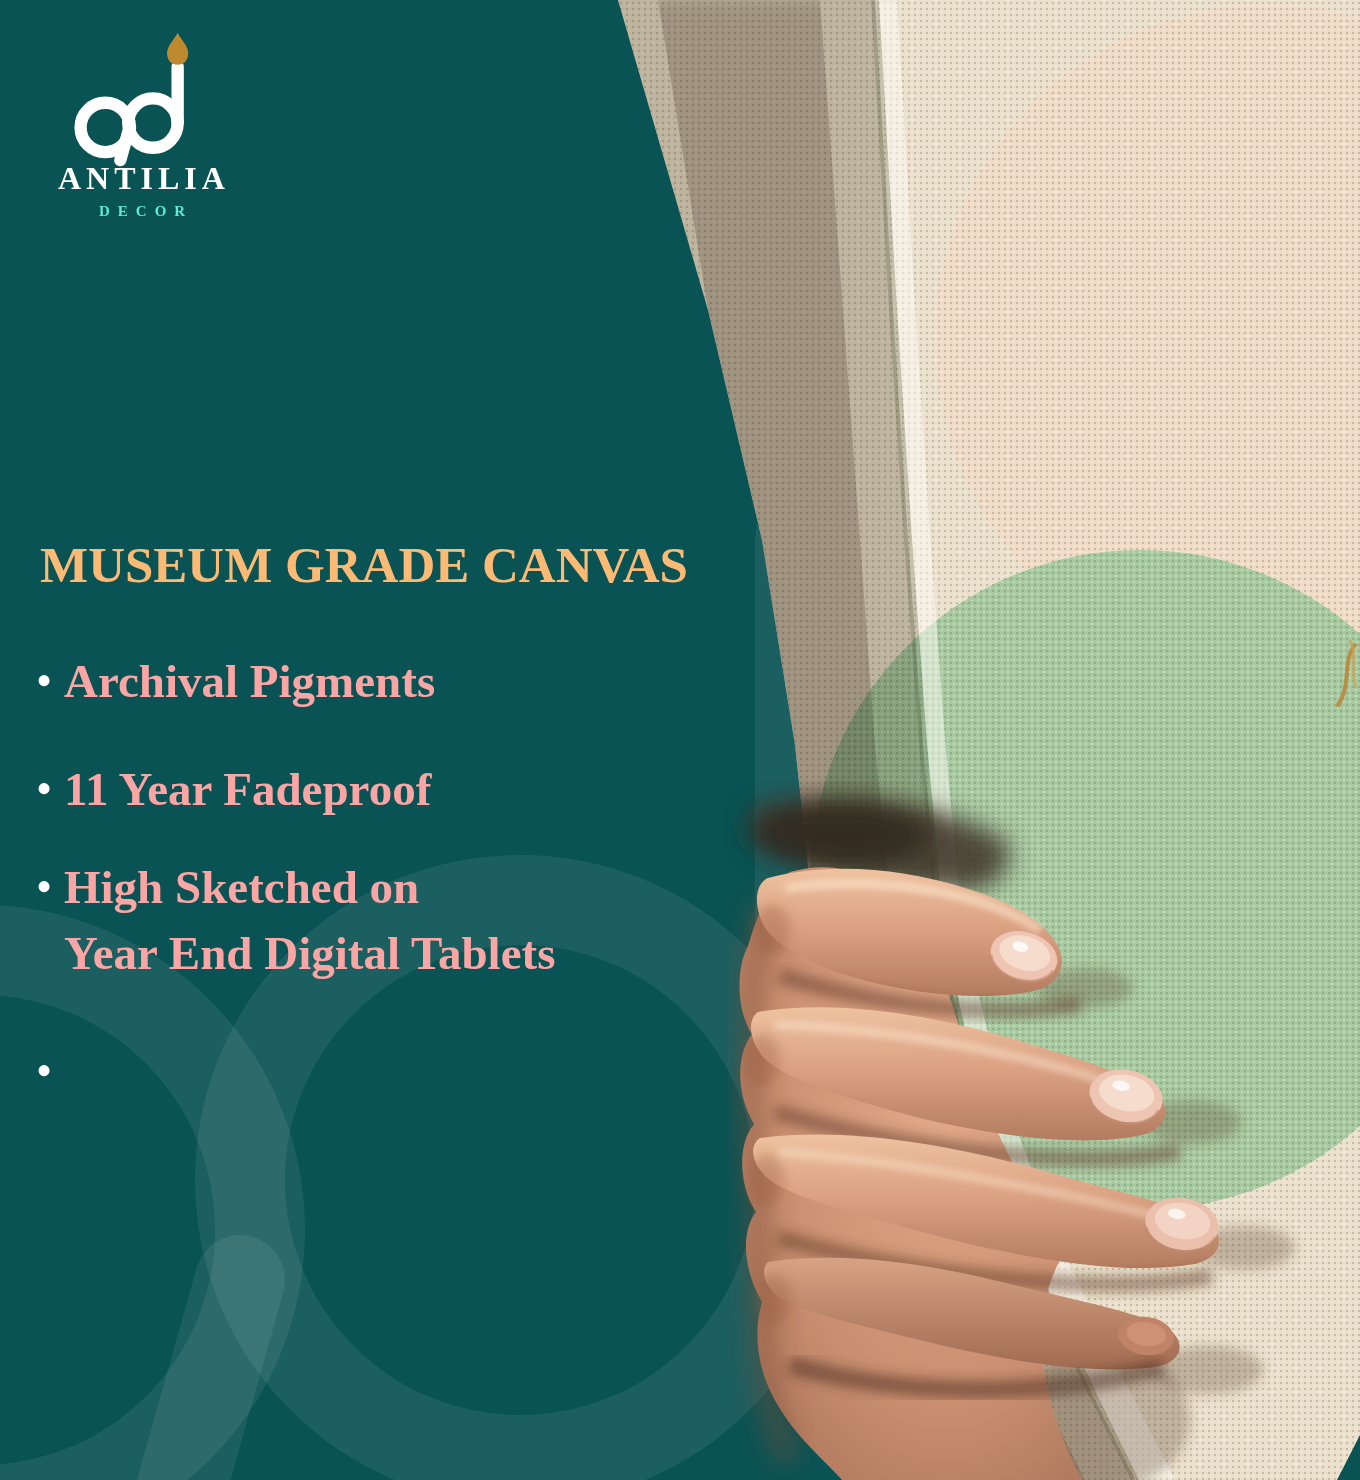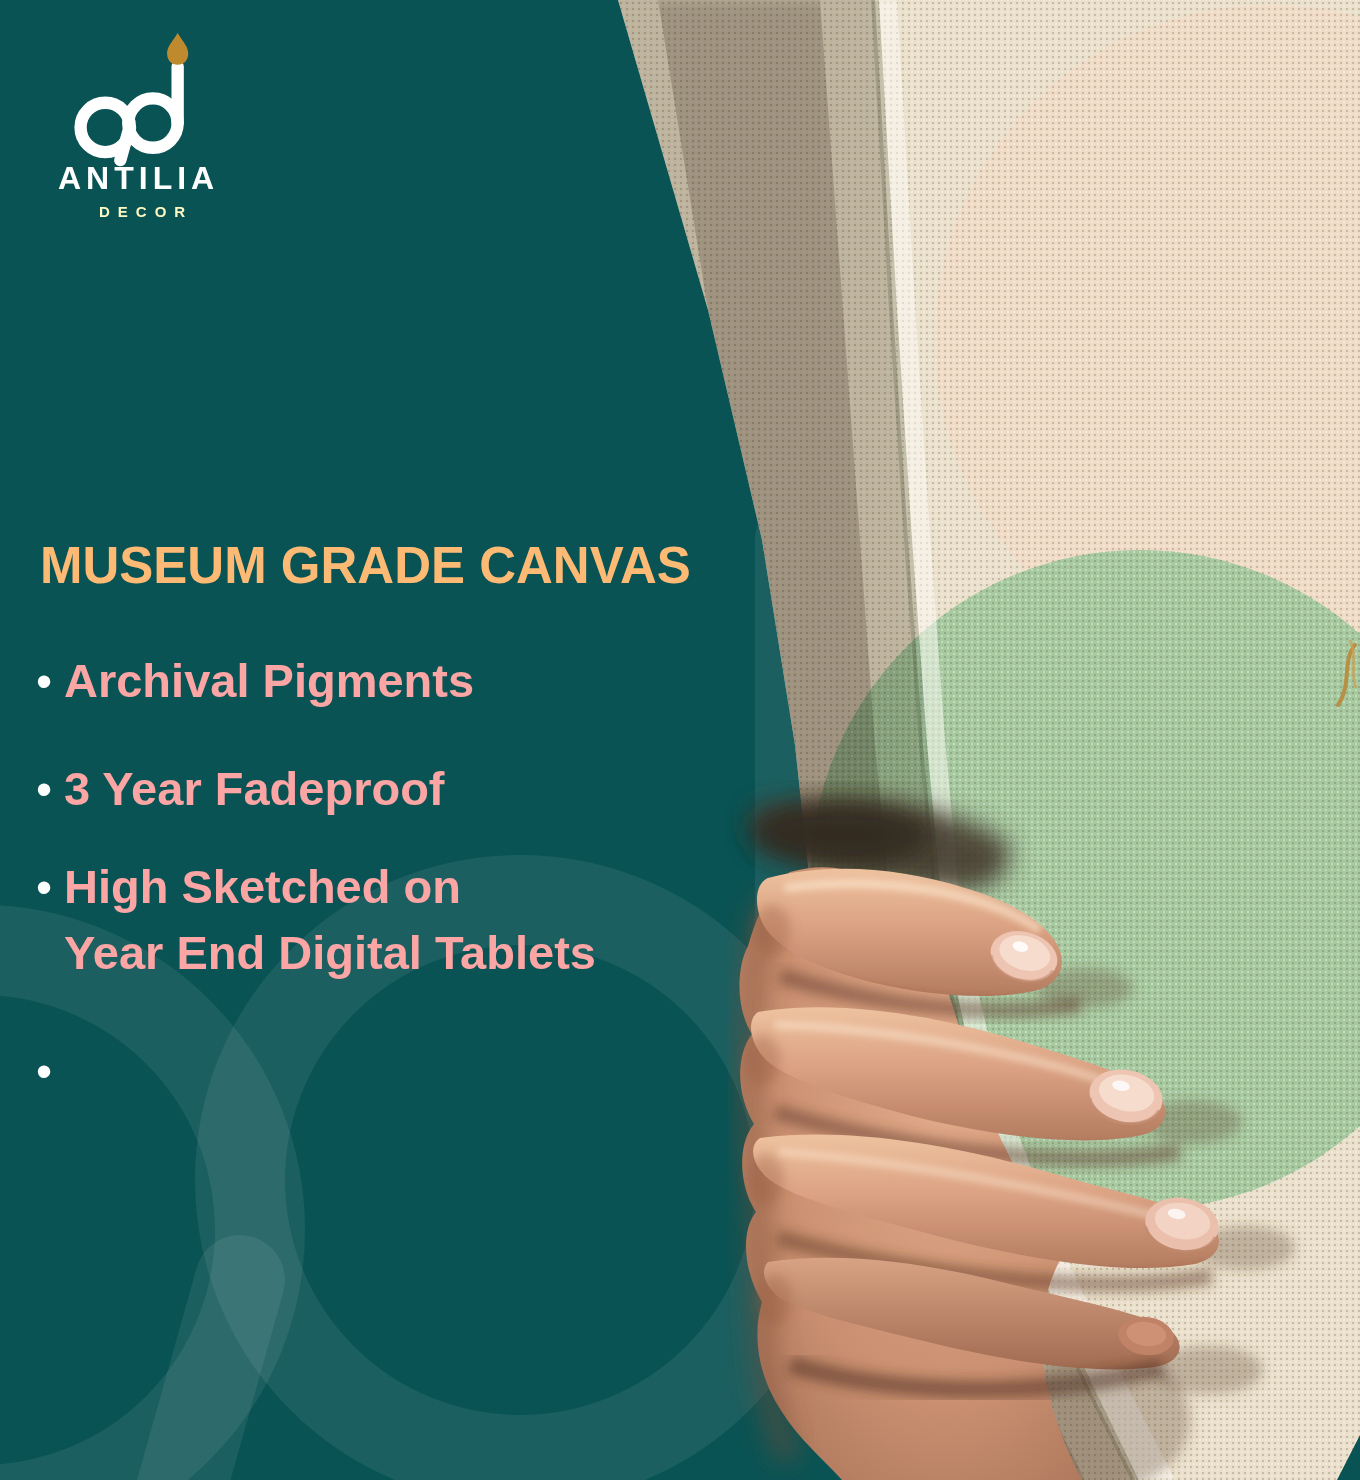--- a/index.html
+++ b/index.html
@@ -1,39 +1,39 @@
 <!DOCTYPE html>
 <html><head>
 <meta charset="utf-8">
 <style>
   html,body{margin:0;padding:0;background:#0a5354;}
   .poster{
     position:relative;width:1360px;height:1480px;overflow:hidden;
     background:#0a5354;
-    font-family:Liberation Sans, sans-serif;
+    font-family:Liberation Serif, serif;
   }
   
   .watermark{
     position:absolute;left:-420px;top:80px;width:1700px;height:1700px;
     color:rgba(255,255,255,0.075);
     stroke-width:9px;
   }
   
   .logo{position:absolute;left:0;top:0;width:320px;height:260px;}
   .logo-monogram{
     position:absolute;left:70px;top:26px;width:150px;height:150px;
     color:#ffffff;stroke-width:14px;
   }
   .brand-name{
     position:absolute;left:58px;top:160px;
     color:#ffffff;font-size:32px;font-weight:bold;letter-spacing:5px;
   }
   .brand-sub{
     position:absolute;left:99px;top:203px;
-    color:#fef9c3;font-size:15px;font-weight:bold;letter-spacing:8px;
+    color:#5eead4;font-size:15px;font-weight:bold;letter-spacing:8px;
   }
   
   .headline{
     position:absolute;left:40px;top:536px;margin:0;
     color:#fdba74;font-size:51px;font-weight:800;letter-spacing:0px;
     white-space:nowrap;
   }
   .features{position:absolute;left:36px;top:648px;width:680px;}
   .feature{display:flex;align-items:flex-start;}
   .feature.gap-a{margin-top:42px;}
@@ -247,21 +247,21 @@
     <div class="feature">
       <span class="dot">•</span>
       <div class="flines">
         <div>Archival Pigments</div>
       </div>
     </div>
 
     <div class="feature gap-a">
       <span class="dot">•</span>
       <div class="flines">
-        <div>3 Year Fadeproof</div>
+        <div>11 Year Fadeproof</div>
       </div>
     </div>
 
     <div class="feature gap-b">
       <span class="dot">•</span>
       <div class="flines">
         <div>High Sketched on</div>
         <div>Year End Digital Tablets</div>
       </div>
     </div>

